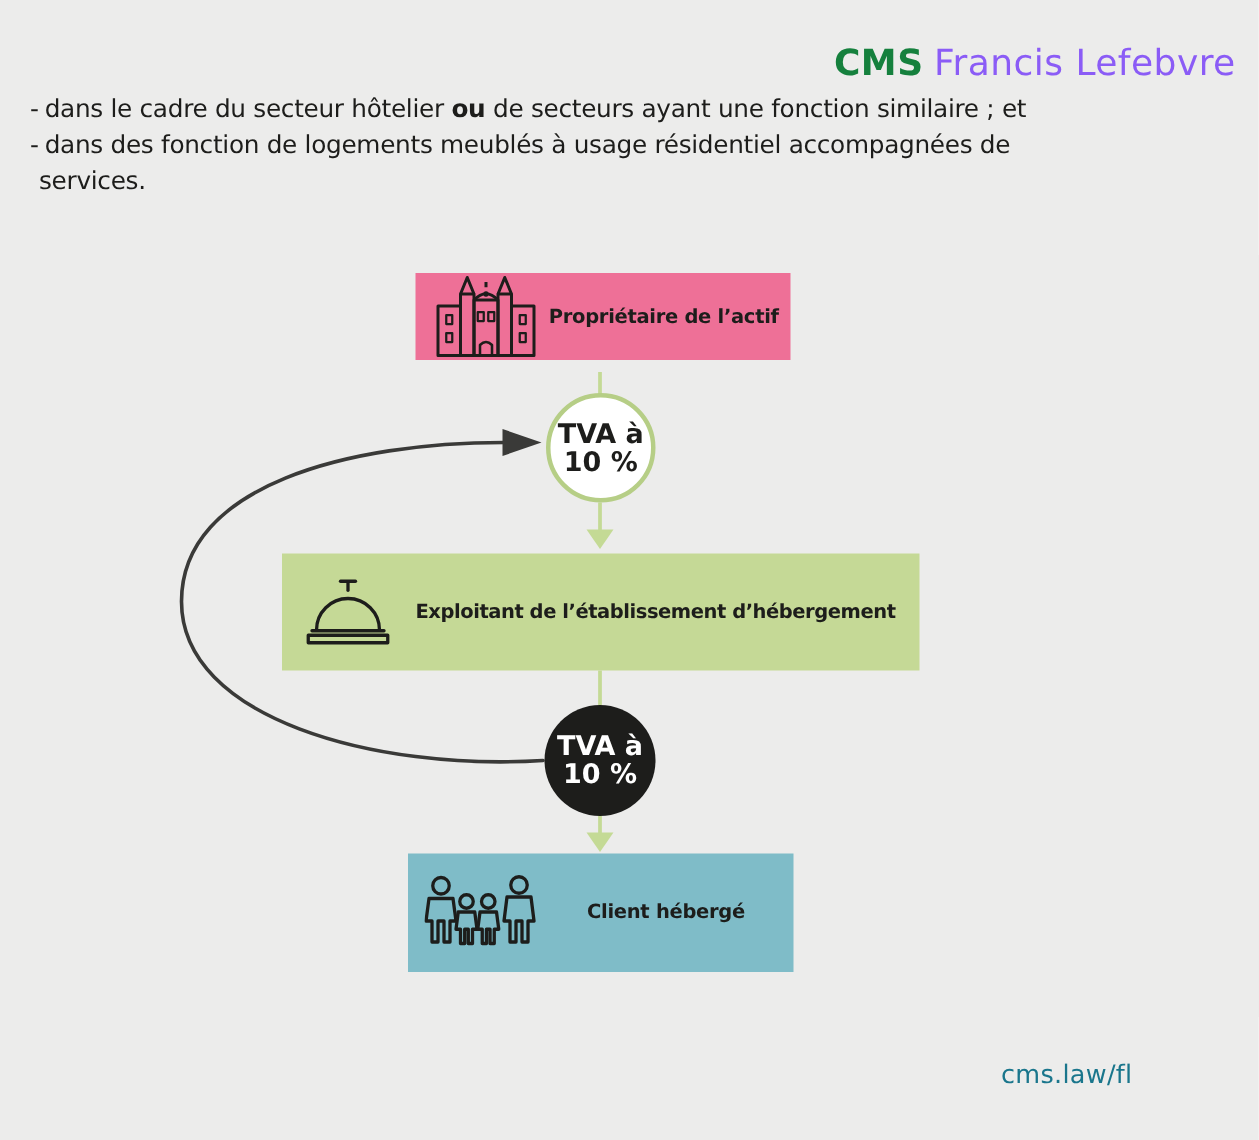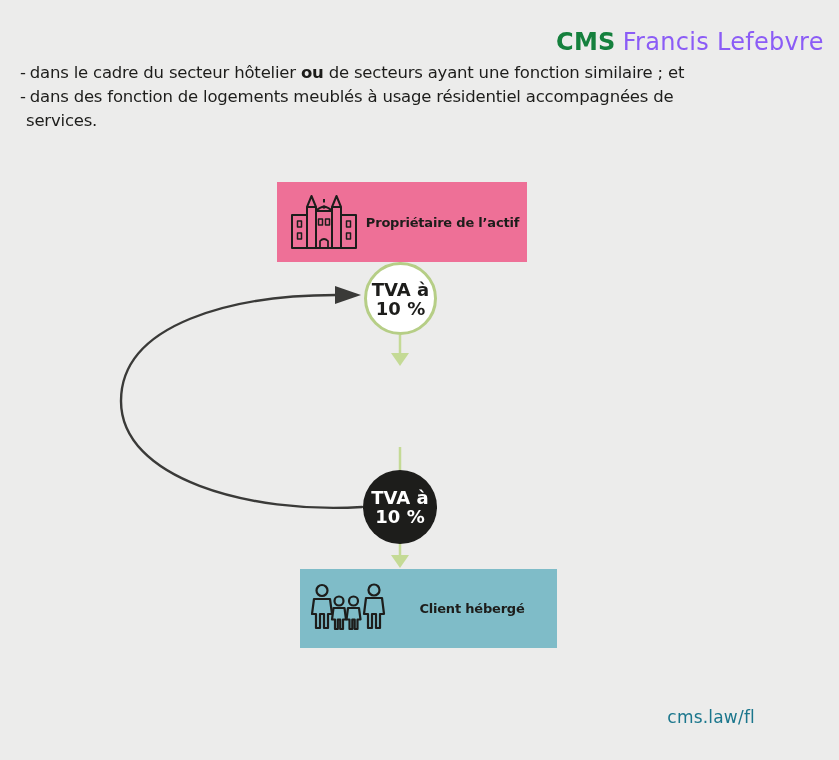--- a/index.html
+++ b/index.html
@@ -22,26 +22,26 @@
   .bullet .dash{margin-right:4px;}
   .bullet b{font-weight:700;}
 
   
   svg.connectors{position:absolute; left:0; top:0; pointer-events:none;}
 
   
   .box{position:absolute; display:flex; align-items:center; box-sizing:border-box;}
   .box .icon{flex:0 0 auto; display:flex; align-items:center; justify-content:center;}
   .box .label{flex:1 1 auto; text-align:center; font-weight:700; font-size:13px; letter-spacing:-0.2px; white-space:nowrap; color:#1d1d1b;}
-  .box-owner{left:277px; top:182px; width:250px; height:80px; background:#ee7097;}
+  .box-owner{left:277px; top:182px; width:250px; height:58px; background:#ee7097;}
   .box-owner .icon{margin-left:13px;}
   .box-operator{left:188px; top:369px; width:425px; height:78px; background:#c5d996;}
   .box-operator .icon{margin-left:15px;}
   .box-operator .label{letter-spacing:-0.3px;}
-  .box-client{left:272px; top:569px; width:257px; height:79px; background:#7fbcc8;margin-left:28px;}
+  .box-client{left:272px; top:569px; width:257px; height:79px; background:#7fbcc8;}
   .box-client .icon{margin-left:11px;}
 
   
   .tva{position:absolute; border-radius:50%; display:flex; align-items:center; justify-content:center;
        text-align:center; font-weight:700; font-size:18px; line-height:19px; white-space:pre-line; box-sizing:border-box;}
   .tva-top{left:364px; top:262px; width:73px; height:73px; background:#ffffff; border:3px solid #b6ce86; color:#1d1d1b;}
   .tva-bottom{left:363px; top:470px; width:74px; height:74px; background:#1d1d1b; color:#ffffff;}
 
   
   .footer-url{position:absolute; top:707px; right:84px; font-size:17px; color:#1a768c; letter-spacing:.2px;}
@@ -104,20 +104,32 @@
         <rect x="35.5" y="25" width="4" height="6" stroke-width="1.5"></rect>
         <path d="M30 54 V47 Q34 43 38 47 V54" stroke-width="1.7"></path>
       </svg>
     </span>
     <span class="label">Propriétaire de l’actif</span>
   </div>
 
   <div class="tva tva-top">TVA à
 10 %</div>
 
+  <div class="box box-operator">
+    <span class="icon">
+      <svg width="58" height="46" viewBox="0 0 58 46" fill="none" stroke="#1d1d1b" stroke-width="2.2" stroke-linejoin="round" stroke-linecap="round">
+        <line x1="29" y1="8.5" x2="29" y2="3"></line>
+        <line x1="24" y1="2.5" x2="34" y2="2.5"></line>
+        <path d="M8 35 A 21 21 0 0 1 50 35"></path>
+        <line x1="5" y1="35.5" x2="53" y2="35.5"></line>
+        <rect x="2.5" y="38.5" width="53" height="5"></rect>
+      </svg>
+    </span>
+    <span class="label">Exploitant de l’établissement d’hébergement</span>
+  </div>
 
   <div class="tva tva-bottom">TVA à
 10 %</div>
 
   <div class="box box-client">
     <span class="icon">
       <svg width="76" height="54" viewBox="0 0 76 54" fill="none" stroke="#1d1d1b" stroke-width="2.2" stroke-linejoin="round">
         <circle cx="11" cy="8.5" r="5.5"></circle>
         <path d="M3 17 L19 17 L21 32 L17 32 L17 46 L13 46 L13 32 L9 32 L9 46 L5 46 L5 32 L1 32 Z"></path>
         <circle cx="28" cy="19" r="4.5"></circle>

